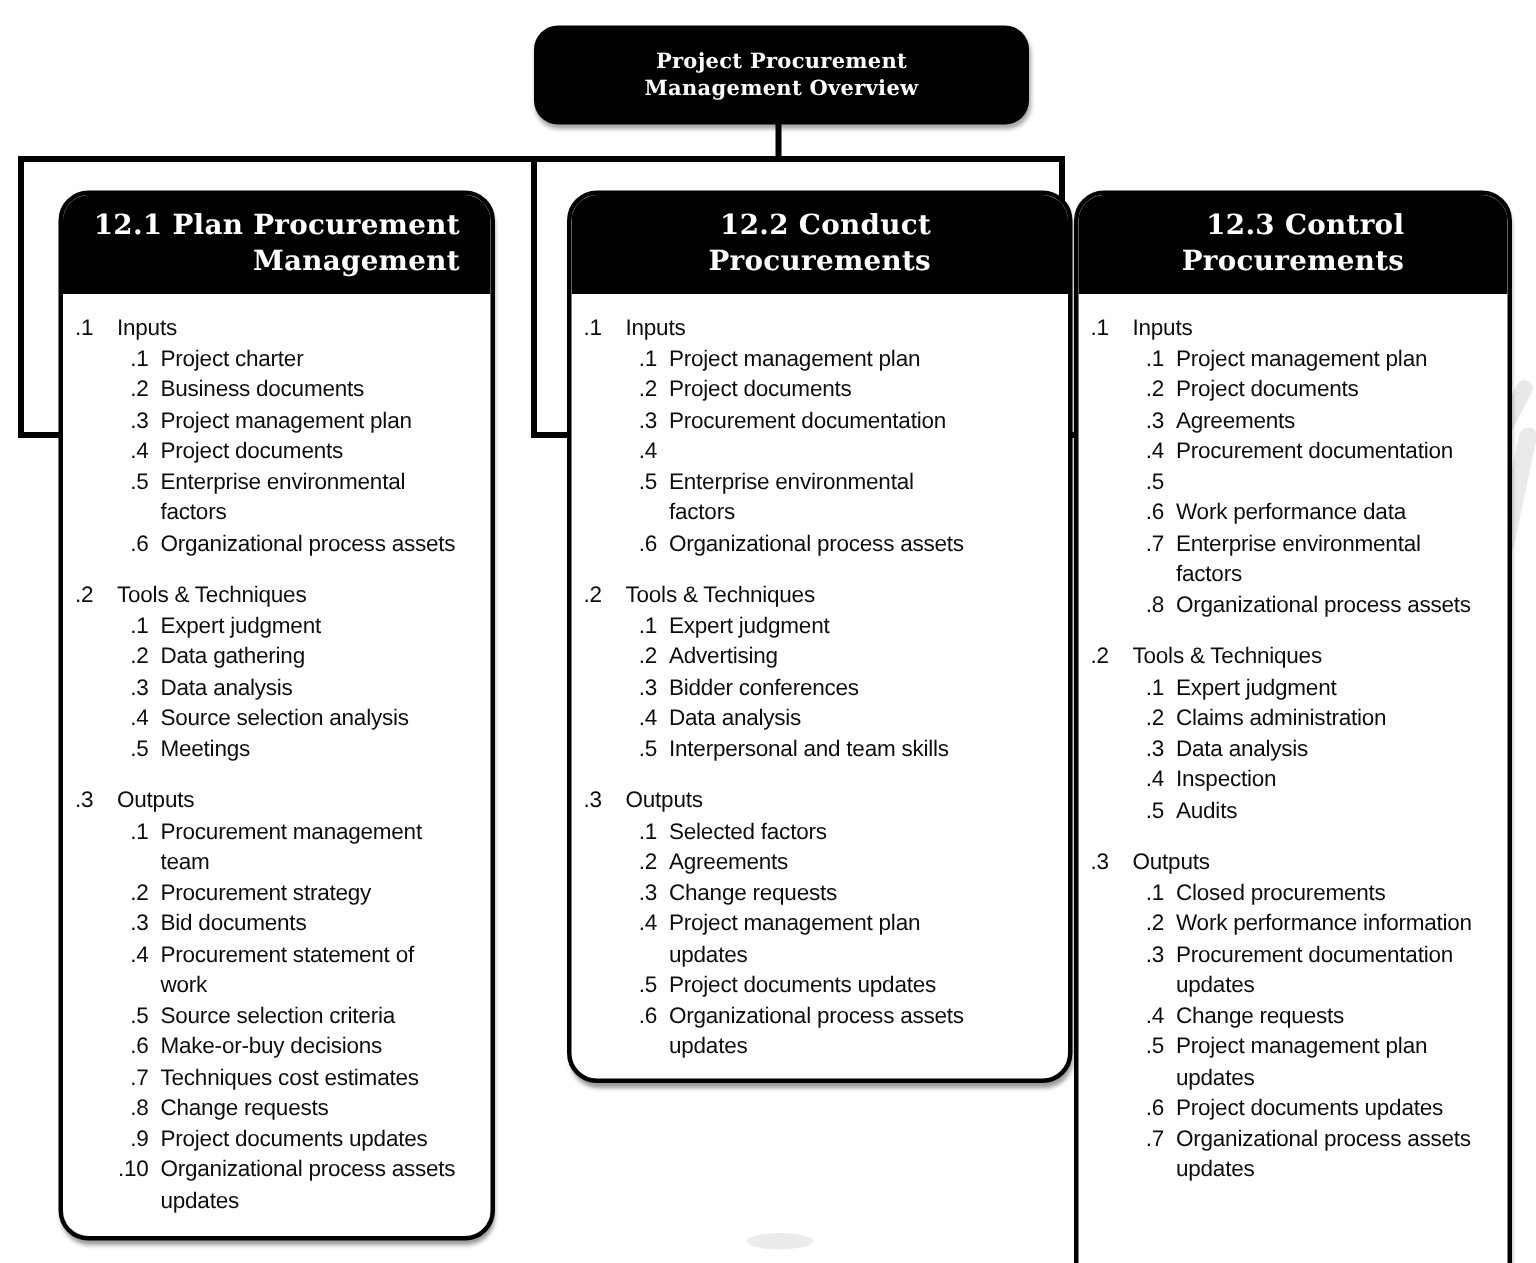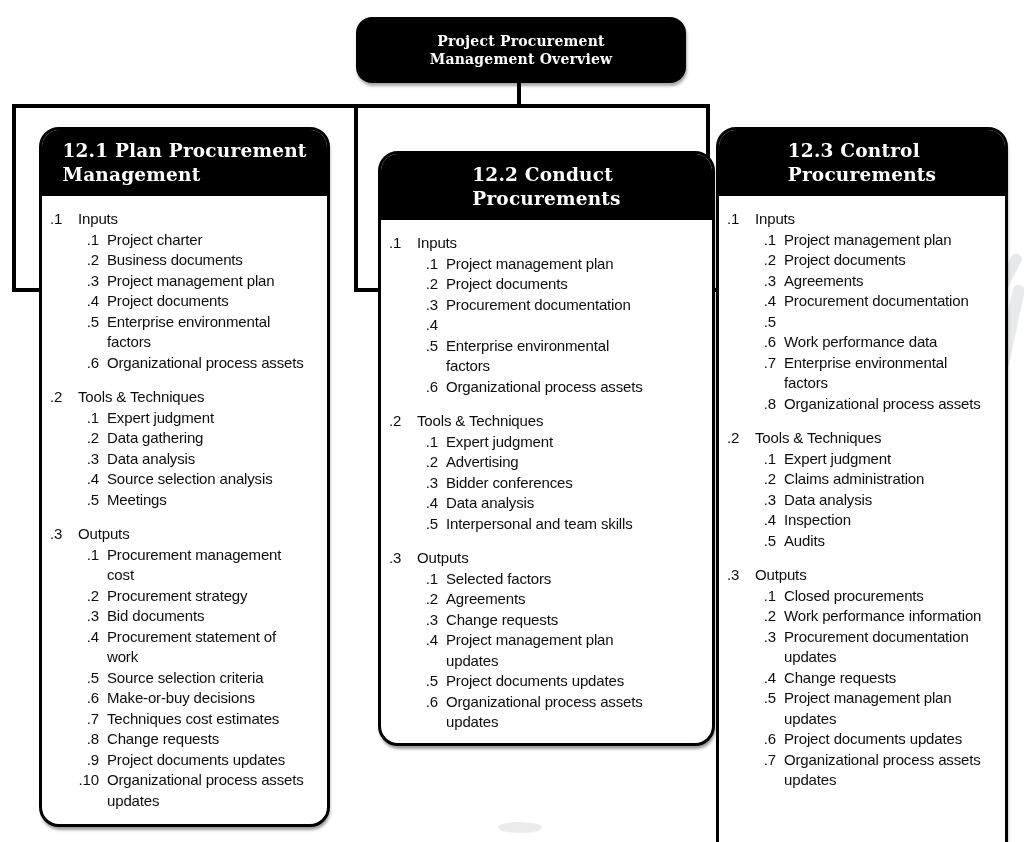--- a/index.html
+++ b/index.html
@@ -16,21 +16,21 @@
   .titlebox .ttl {
     color:#fff; font-family:"DejaVu Serif", serif; font-weight:bold; font-size:14px;
     line-height:1.32; text-align:center; white-space:pre-line; letter-spacing:.2px;
   }
   .pbox {
     position:absolute; box-sizing:border-box; background:#fff; border:3px solid #000;
     border-radius:20px; overflow:hidden; box-shadow:1px 4px 3px -1px rgba(0,0,0,.4);
   }
   .pbox .hdr {
     background:#000; color:#fff; min-height:66px; box-sizing:border-box;
-    display:flex; align-items:center; justify-content:center; text-align:left;
+    display:flex; align-items:center; justify-content:center; text-align:right;
     font-family:"DejaVu Serif", serif; font-weight:bold; font-size:18.5px; line-height:1.32;
     white-space:pre-line; padding:4px 6px; letter-spacing:.2px;
   }
   .pbox .body {
     padding:13px 5px 0 8px; font-size:15px; line-height:20.5px;
     letter-spacing:-.15px; color:#0d0d0d;
   }
   .sec { margin-bottom:14px; }
   .trow { display:flex; }
   .trow .n { flex:0 0 19px; margin-right:9px; }
@@ -128,21 +128,21 @@
           </div>
       </div>
       <div class="sec">
         <div class="trow">
             <span class="n">.3</span>
             <span class="l">Outputs</span>
           </div>
         <div class="srow">
             <span class="n">.1</span>
             <span class="t">Procurement management
-cost</span>
+team</span>
           </div>
         <div class="srow">
             <span class="n">.2</span>
             <span class="t">Procurement strategy</span>
           </div>
         <div class="srow">
             <span class="n">.3</span>
             <span class="t">Bid documents</span>
           </div>
         <div class="srow">
@@ -172,21 +172,21 @@
           </div>
         <div class="srow">
             <span class="n">.10</span>
             <span class="t">Organizational process assets
 updates</span>
           </div>
       </div>
     </div>
   </div>
 
-  <div class="pbox" style="left:378px;top:127px;width:337px;height:595px;margin-top:24px;">
+  <div class="pbox" style="left:378px;top:127px;width:337px;height:595px;">
     <div class="hdr">12.2 Conduct
 Procurements</div>
     <div class="body">
       <div class="sec">
         <div class="trow">
             <span class="n">.1</span>
             <span class="l">Inputs</span>
           </div>
         <div class="srow">
             <span class="n">.1</span>

